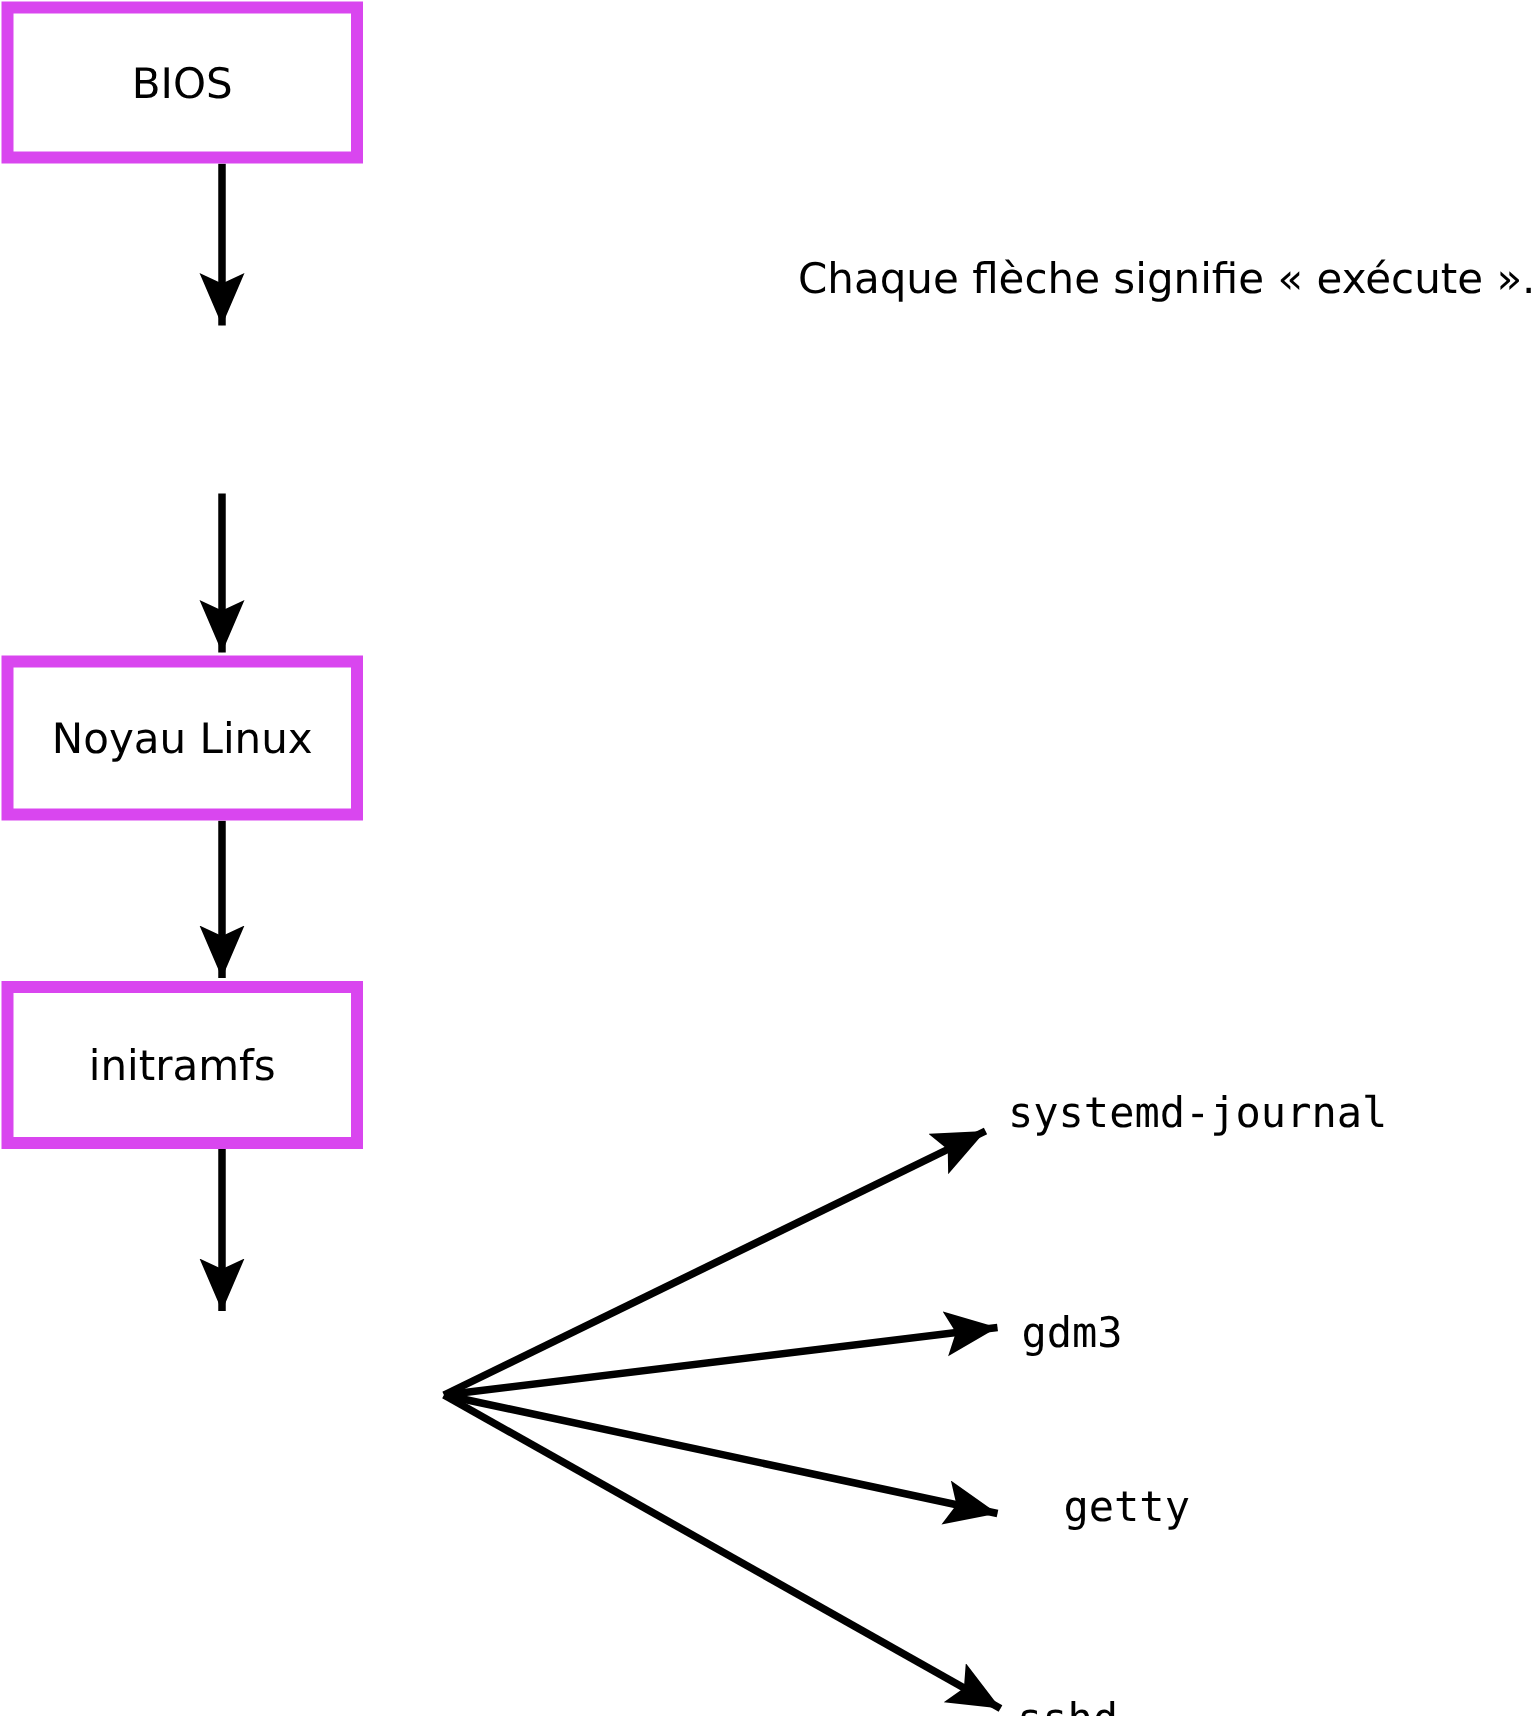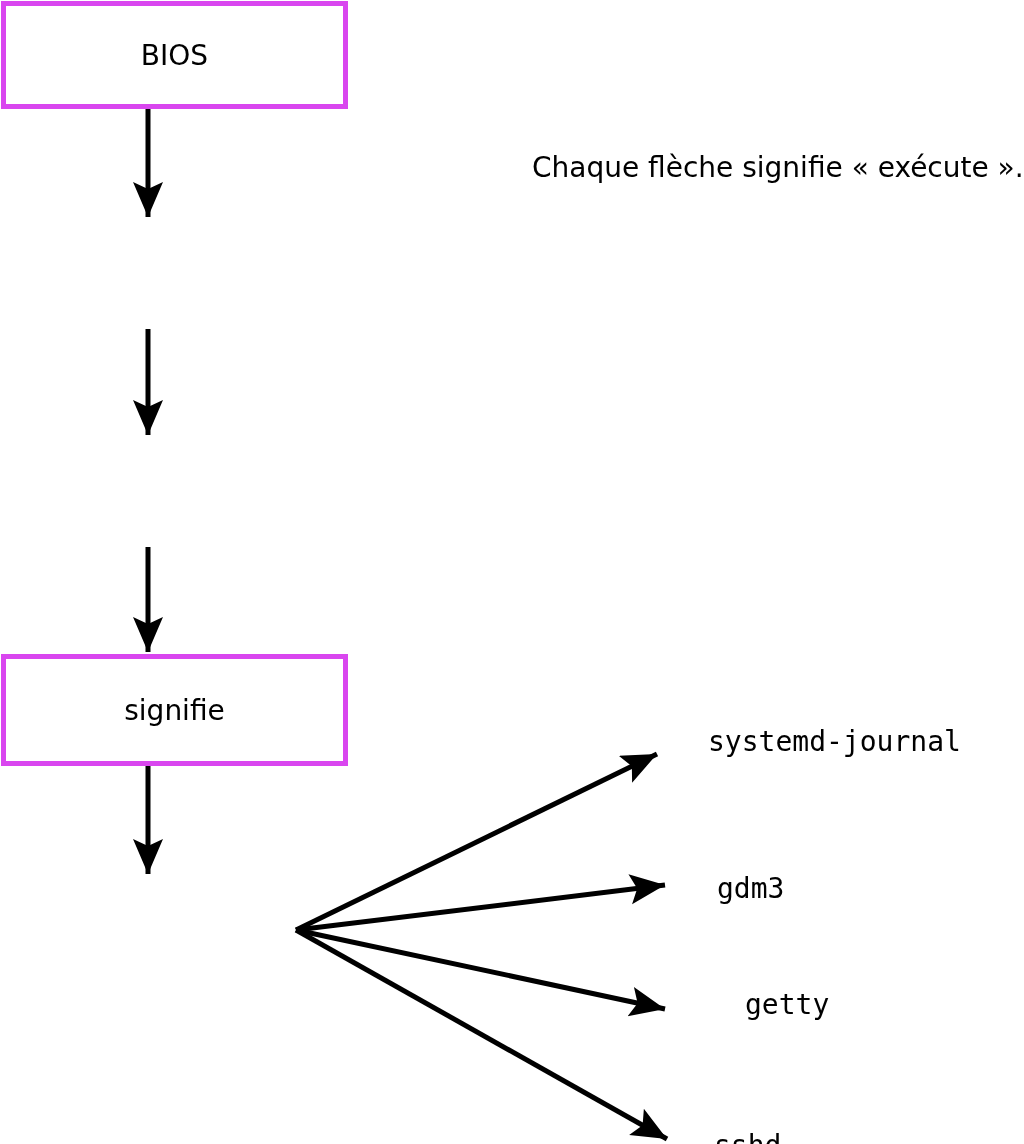--- a/index.html
+++ b/index.html
@@ -14,52 +14,51 @@
   }
   #arrow-layer {
     position: absolute;
     left: 0; top: 0;
     width: 1024px; height: 1144px;
     z-index: 1;
   }
   .node {
     position: absolute;
     left: 1px;
-    width: 347px;
+    width: 241px;
     box-sizing: border-box;
     background: #ffffff;
-    border: 5px solid #d946ef;
+    border: 8px solid #d946ef;
     display: flex;
     align-items: center;
     justify-content: center;
     z-index: 2;
     font-size: 28px;
     line-height: 35px;
   }
   .node .node-label {
     text-align: left;
     white-space: pre-line;
   }
   .annotation {
     position: absolute;
     left: 532px;
-    top: 151px;
+    top: 169px;
     font-size: 28px;
     line-height: 33px;
     white-space: nowrap;
     z-index: 2;
   }
   .proc-label {
     position: absolute;
     font-family: "DejaVu Sans Mono", "Liberation Mono", monospace;
     font-size: 28px;
     line-height: 33px;
     white-space: nowrap;
     z-index: 2;
-    margin-left: 36px;
   }
   .arrow-line {
     stroke: #000000;
     stroke-width: 5;
     fill: none;
   }
 </style>
 </head>
 <body>
 
@@ -79,23 +78,26 @@
     <line class="arrow-line" x1="296" y1="930" x2="665" y2="885" marker-end="url(#ah)"></line>
     <line class="arrow-line" x1="296" y1="930" x2="665" y2="1009" marker-end="url(#ah)"></line>
     <line class="arrow-line" x1="296" y1="930" x2="667" y2="1139" marker-end="url(#ah)"></line>
   </svg>
 
   <div class="node" style="top:1px;height:108px;">
     <span class="node-label">BIOS</span>
   </div>
 
 
+  <div class="node" style="top:437px;height:110px;">
+    <span class="node-label">Noyau Linux</span>
+  </div>
 
   <div class="node" style="top:654px;height:112px;">
-    <span class="node-label">signifie</span>
+    <span class="node-label">initramfs</span>
   </div>
 
 
   <div class="annotation">Chaque flèche signifie « exécute ».</div>
 
   <div class="proc-label" style="left:672px;top:725px;">systemd-journal</div>
   <div class="proc-label" style="left:681px;top:872px;">gdm3</div>
   <div class="proc-label" style="left:709px;top:988px;">getty</div>
   <div class="proc-label" style="left:678px;top:1129px;">sshd</div>
 

